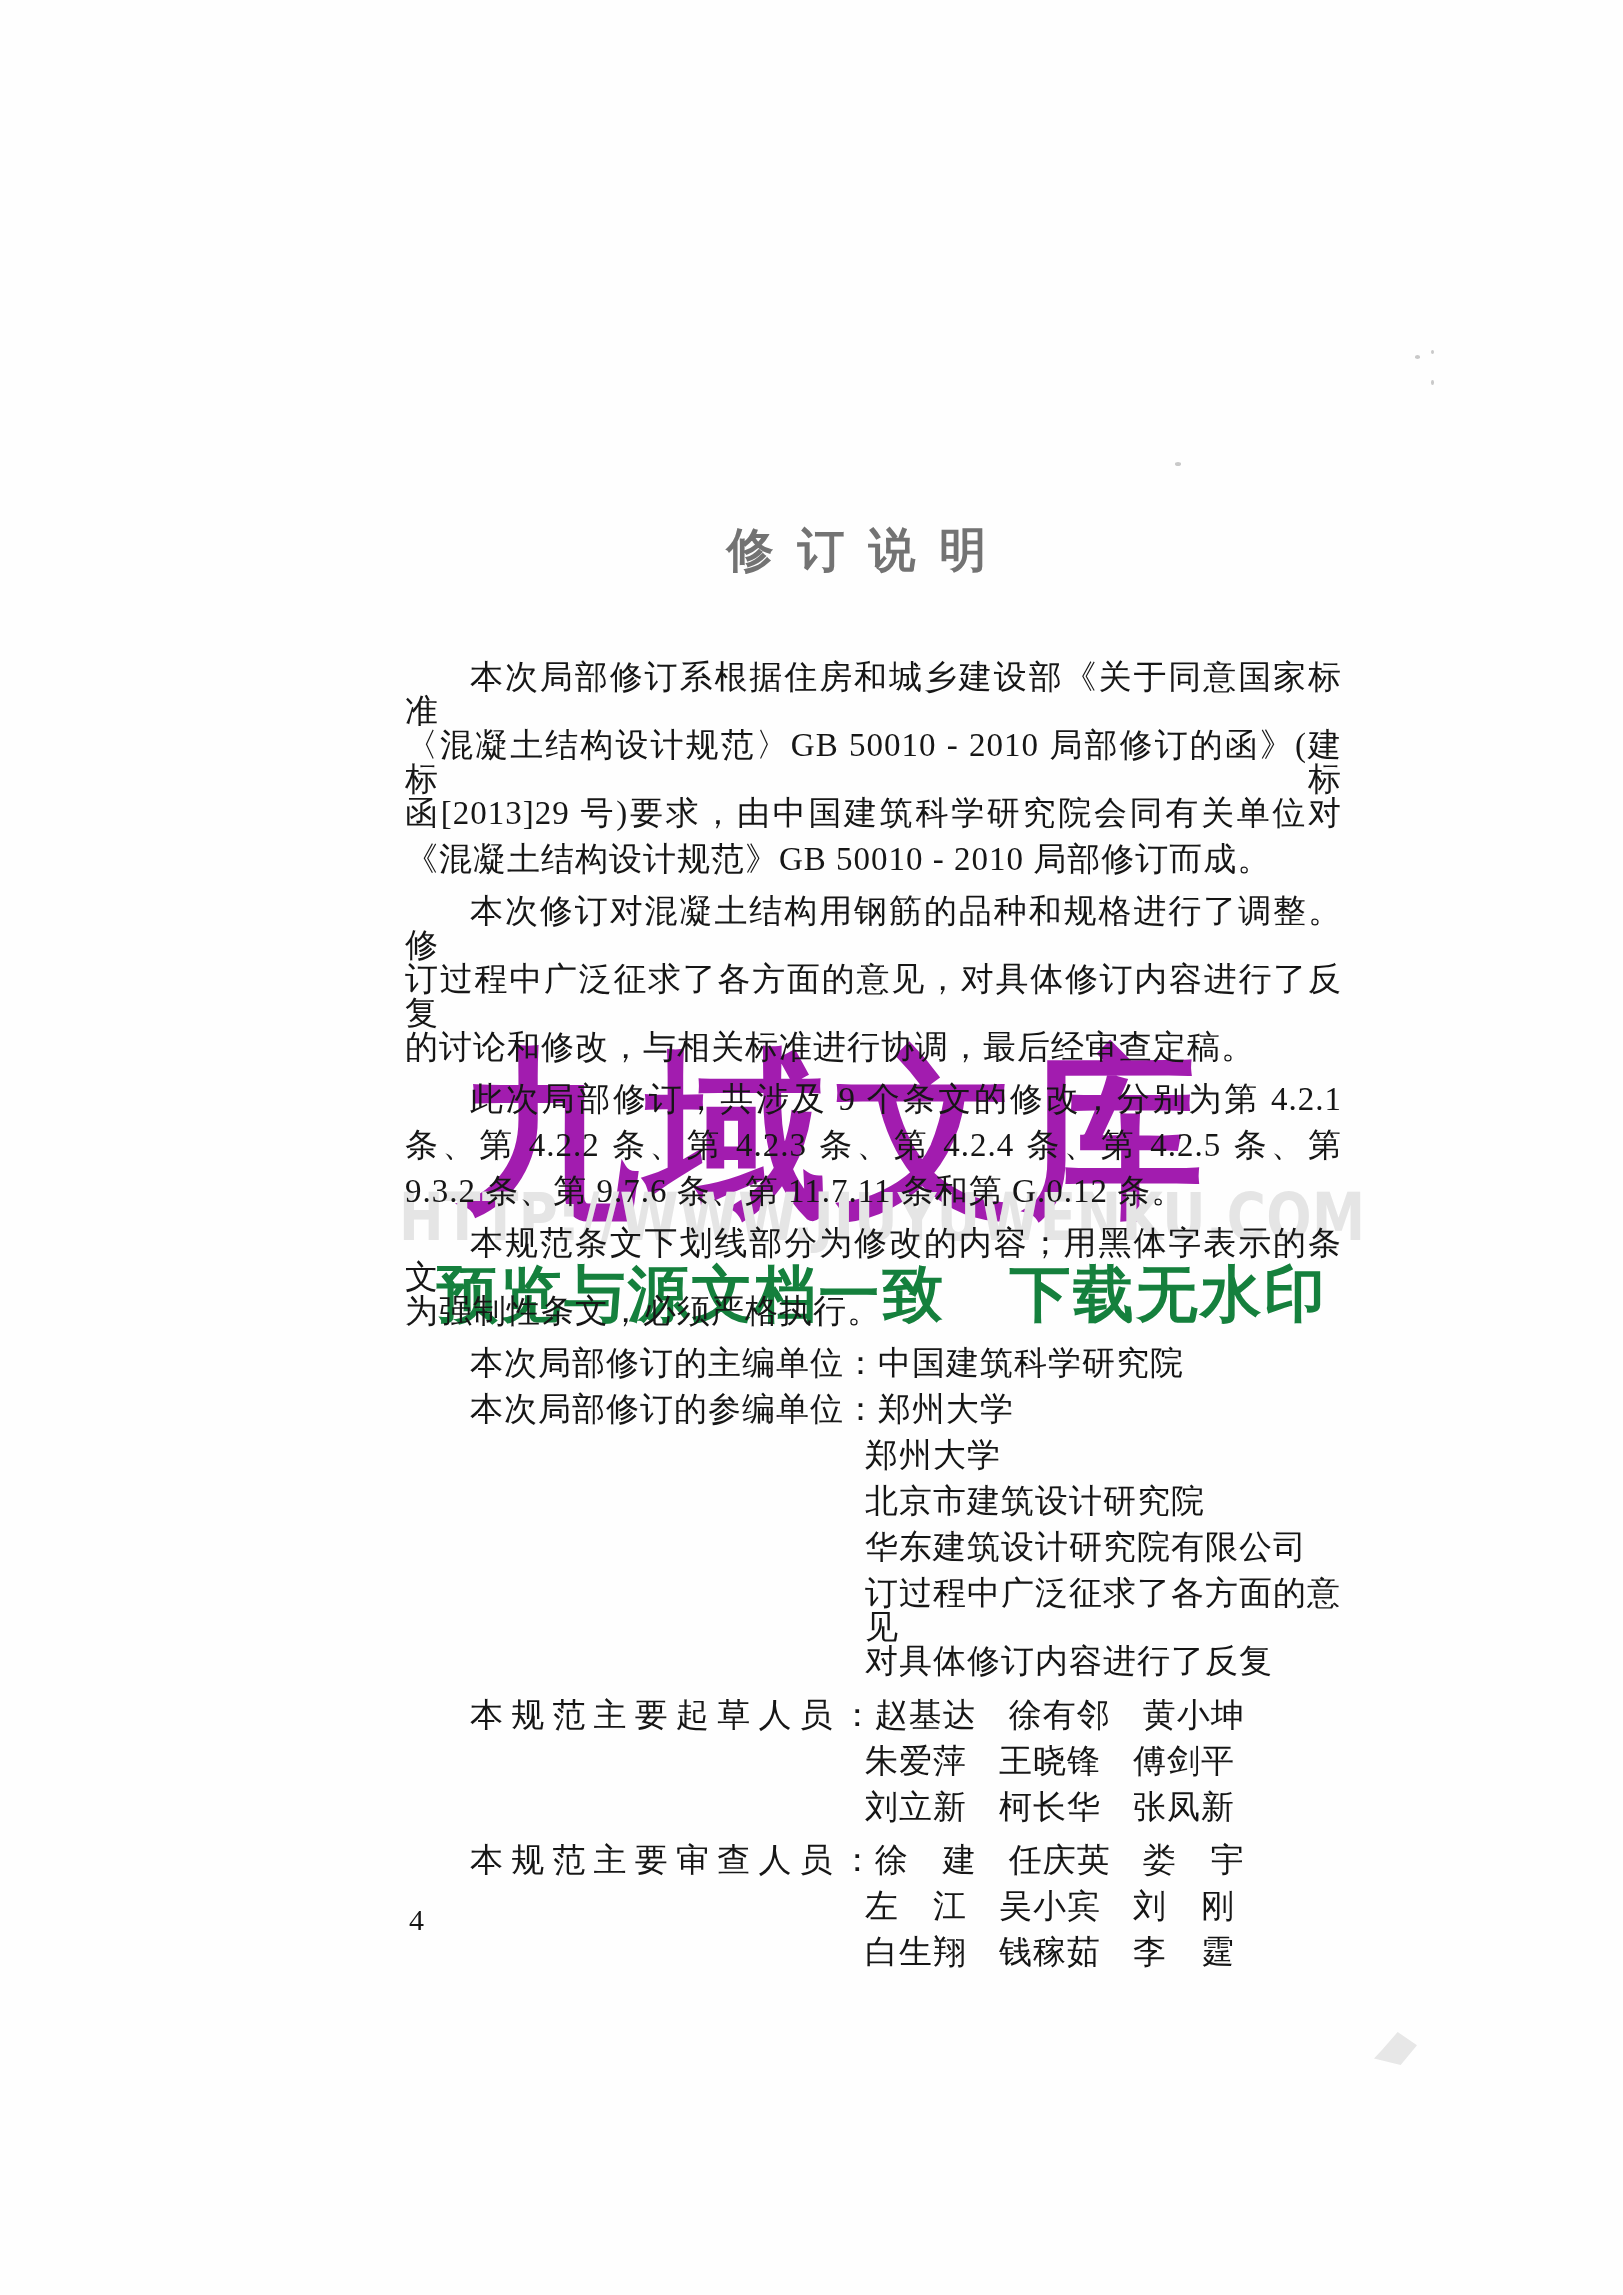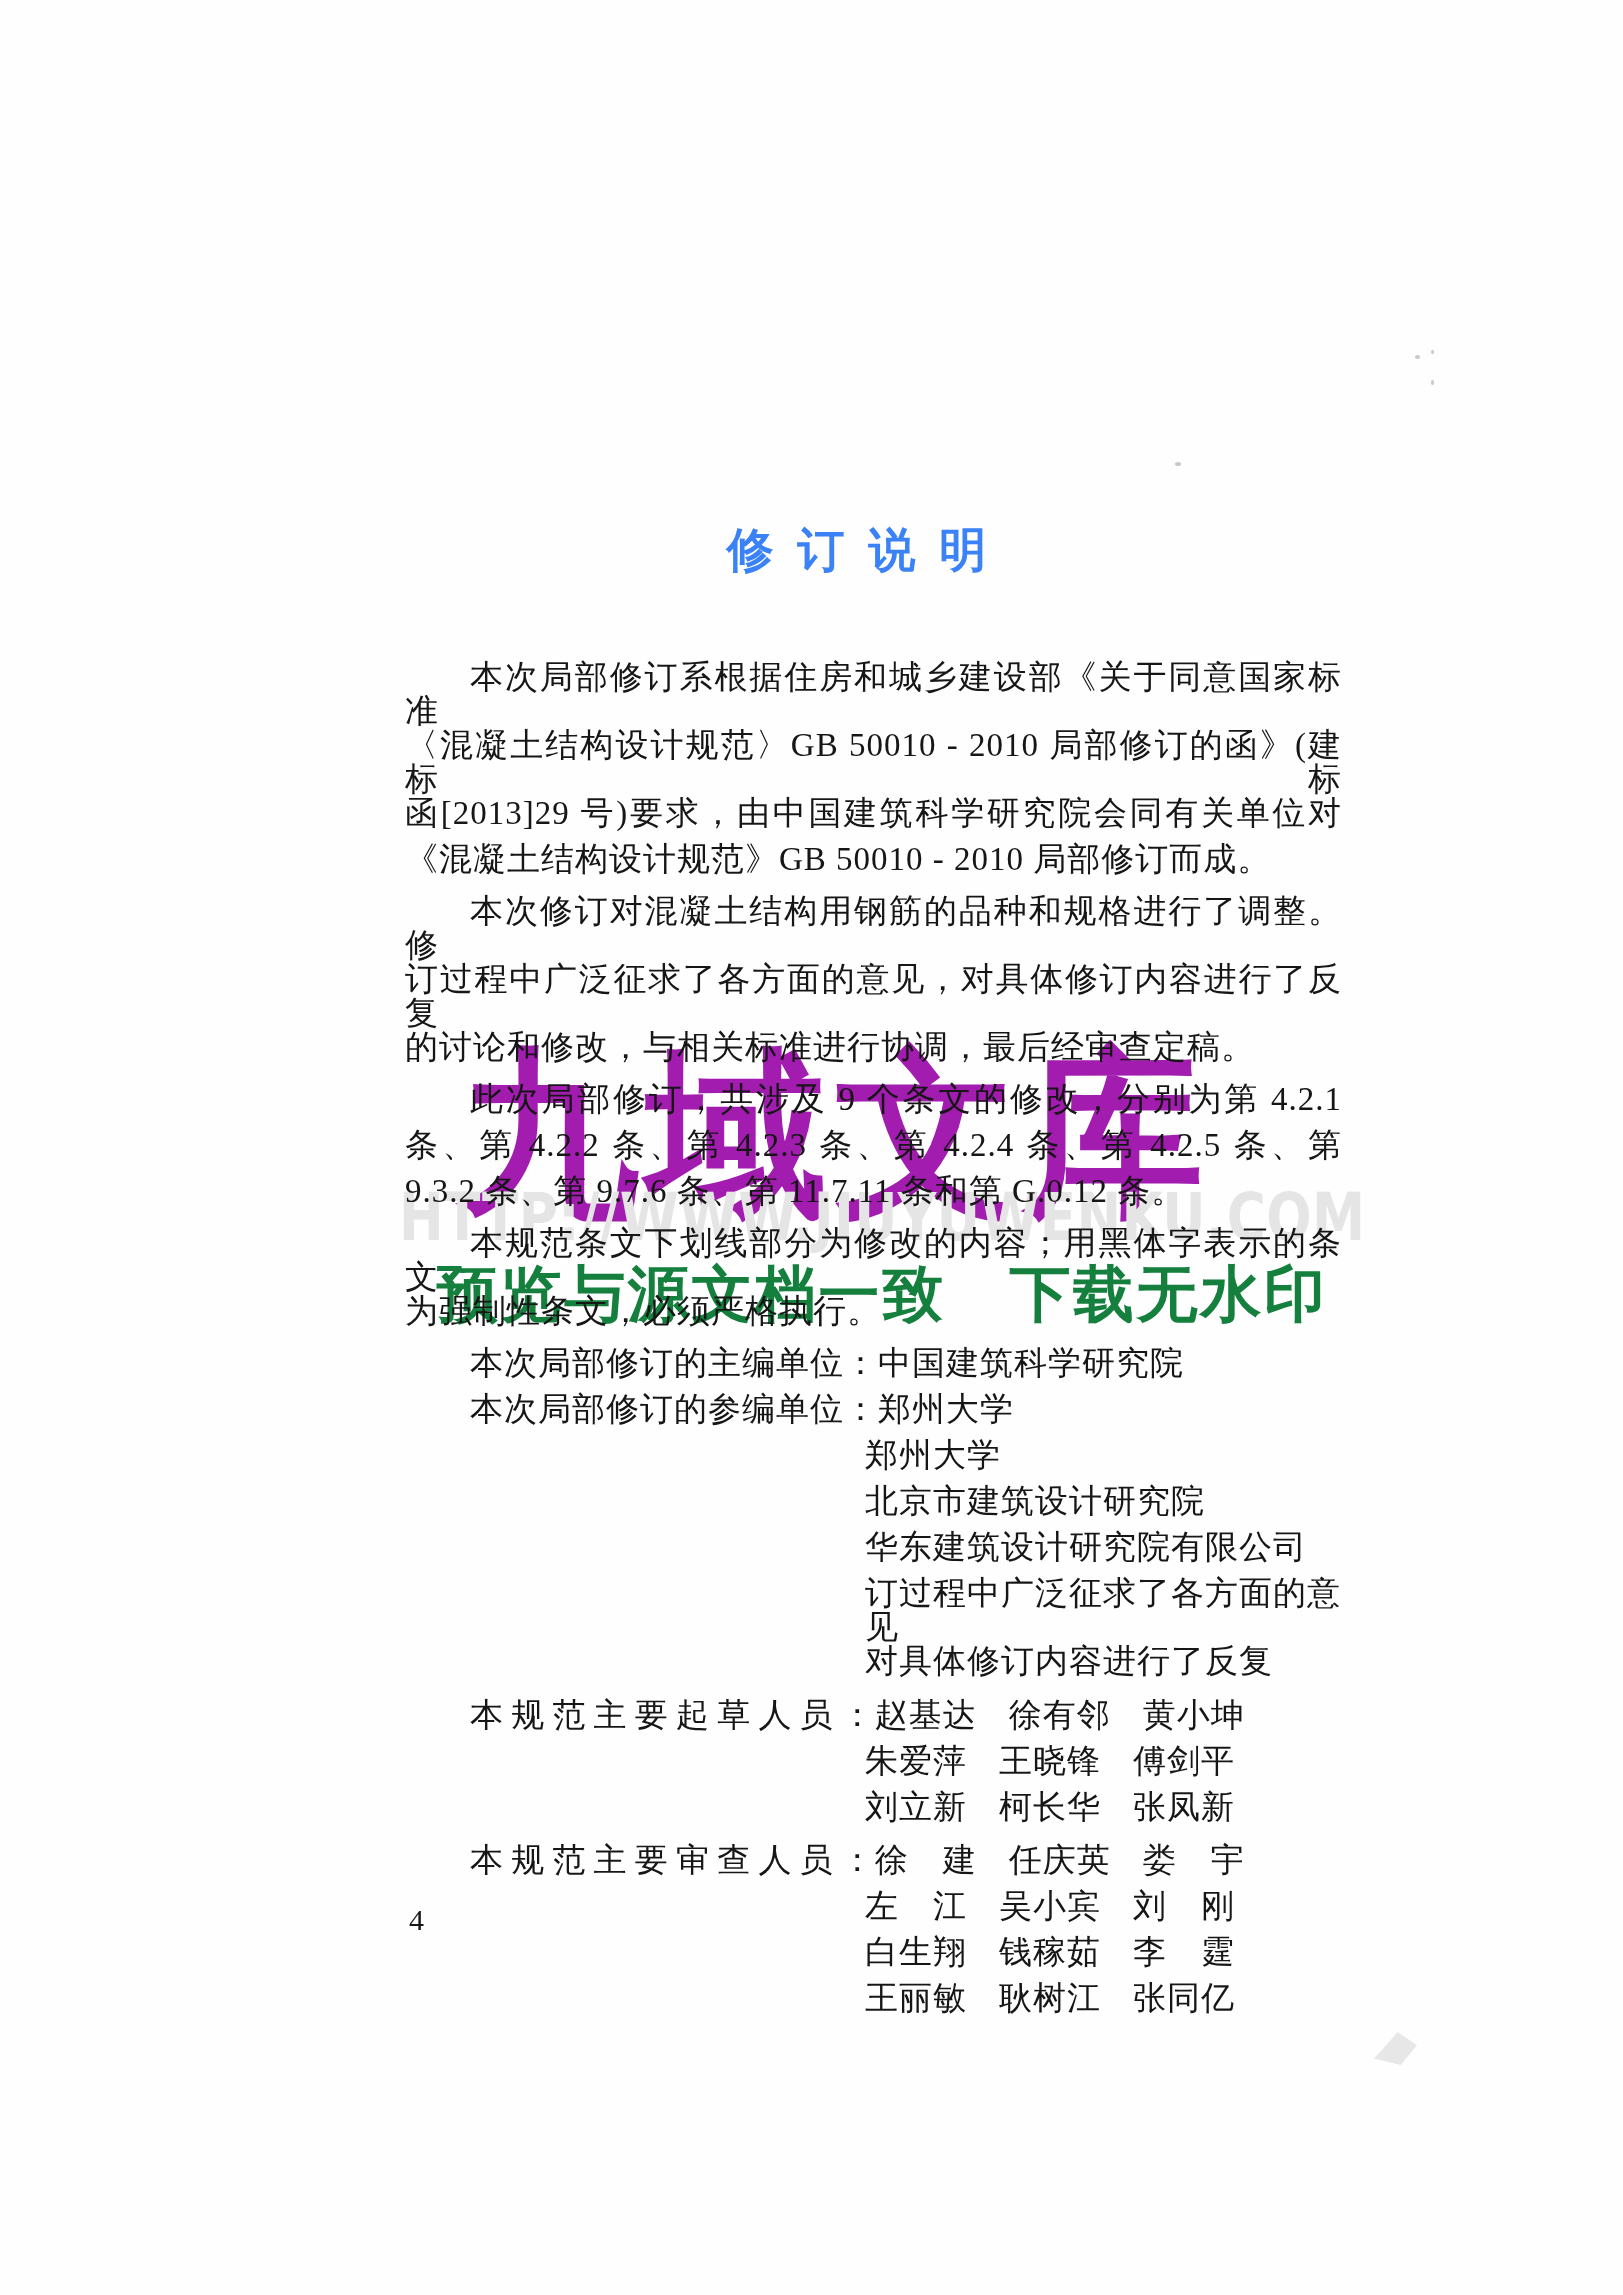--- a/index.html
+++ b/index.html
@@ -21,21 +21,21 @@
     background:#e7e7e7; clip-path:polygon(55% 0, 100% 40%, 62% 100%, 0 80%, 18% 55%); }
   .speck { position:absolute; z-index:0; background:#c9c9c9; border-radius:50%; }
   .speck.s1 { left:1415px; top:355px; width:5.1px; height:3.6px; }
   .speck.s2 { left:1431px; top:350px; width:3.1px;  height:4.1px; }
   .speck.s3 { left:1431px; top:380px; width:3.1px;  height:4.6px; }
   .speck.s4 { left:1175px; top:462px; width:6.1px; height:3.6px; }
 
   
   .title {
     position:absolute; z-index:1; left:391px; top:519px; width:937px; margin:0;
-    font-size:47px; font-weight:700; text-align:center; letter-spacing:6.1px; color:#3b82f6;
+    font-size:47px; font-weight:700; text-align:center; letter-spacing:6.1px; color:#737373;
   }
   .content {
     position:absolute; z-index:1; left:405px; top:660px; width:937px;
     font-size:33px; line-height:34px; letter-spacing:1px;
   }
   .line { min-height:46px; }
   .indent { text-indent:65px; }
   .just { text-align:justify; text-align-last:justify; }
   .cont { padding-left:460px; }
   .mt   { margin-top:6.1px; }
@@ -113,22 +113,19 @@
     <div class="line indent mt2">
       <span class="spread">本规范主要审查人员</span><span>：</span><span class="name">徐　建</span><span class="name">任庆英</span><span class="name">娄　宇</span>
     </div>
 
     <div class="line cont">
       <span class="name">左　江</span><span class="name">吴小宾</span><span class="name">刘　刚</span>
     </div>
     <div class="line cont">
       <span class="name">白生翔</span><span class="name">钱稼茹</span><span class="name">李　霆</span>
     </div>
-    <div class="line cont">
-      <span class="name">王丽敏</span><span class="name">耿树江</span><span class="name">张同亿</span>
-    </div>
 
   </div>
 
   <div class="page-number">4</div>
 
 </div>
 
 
 </body></html>

